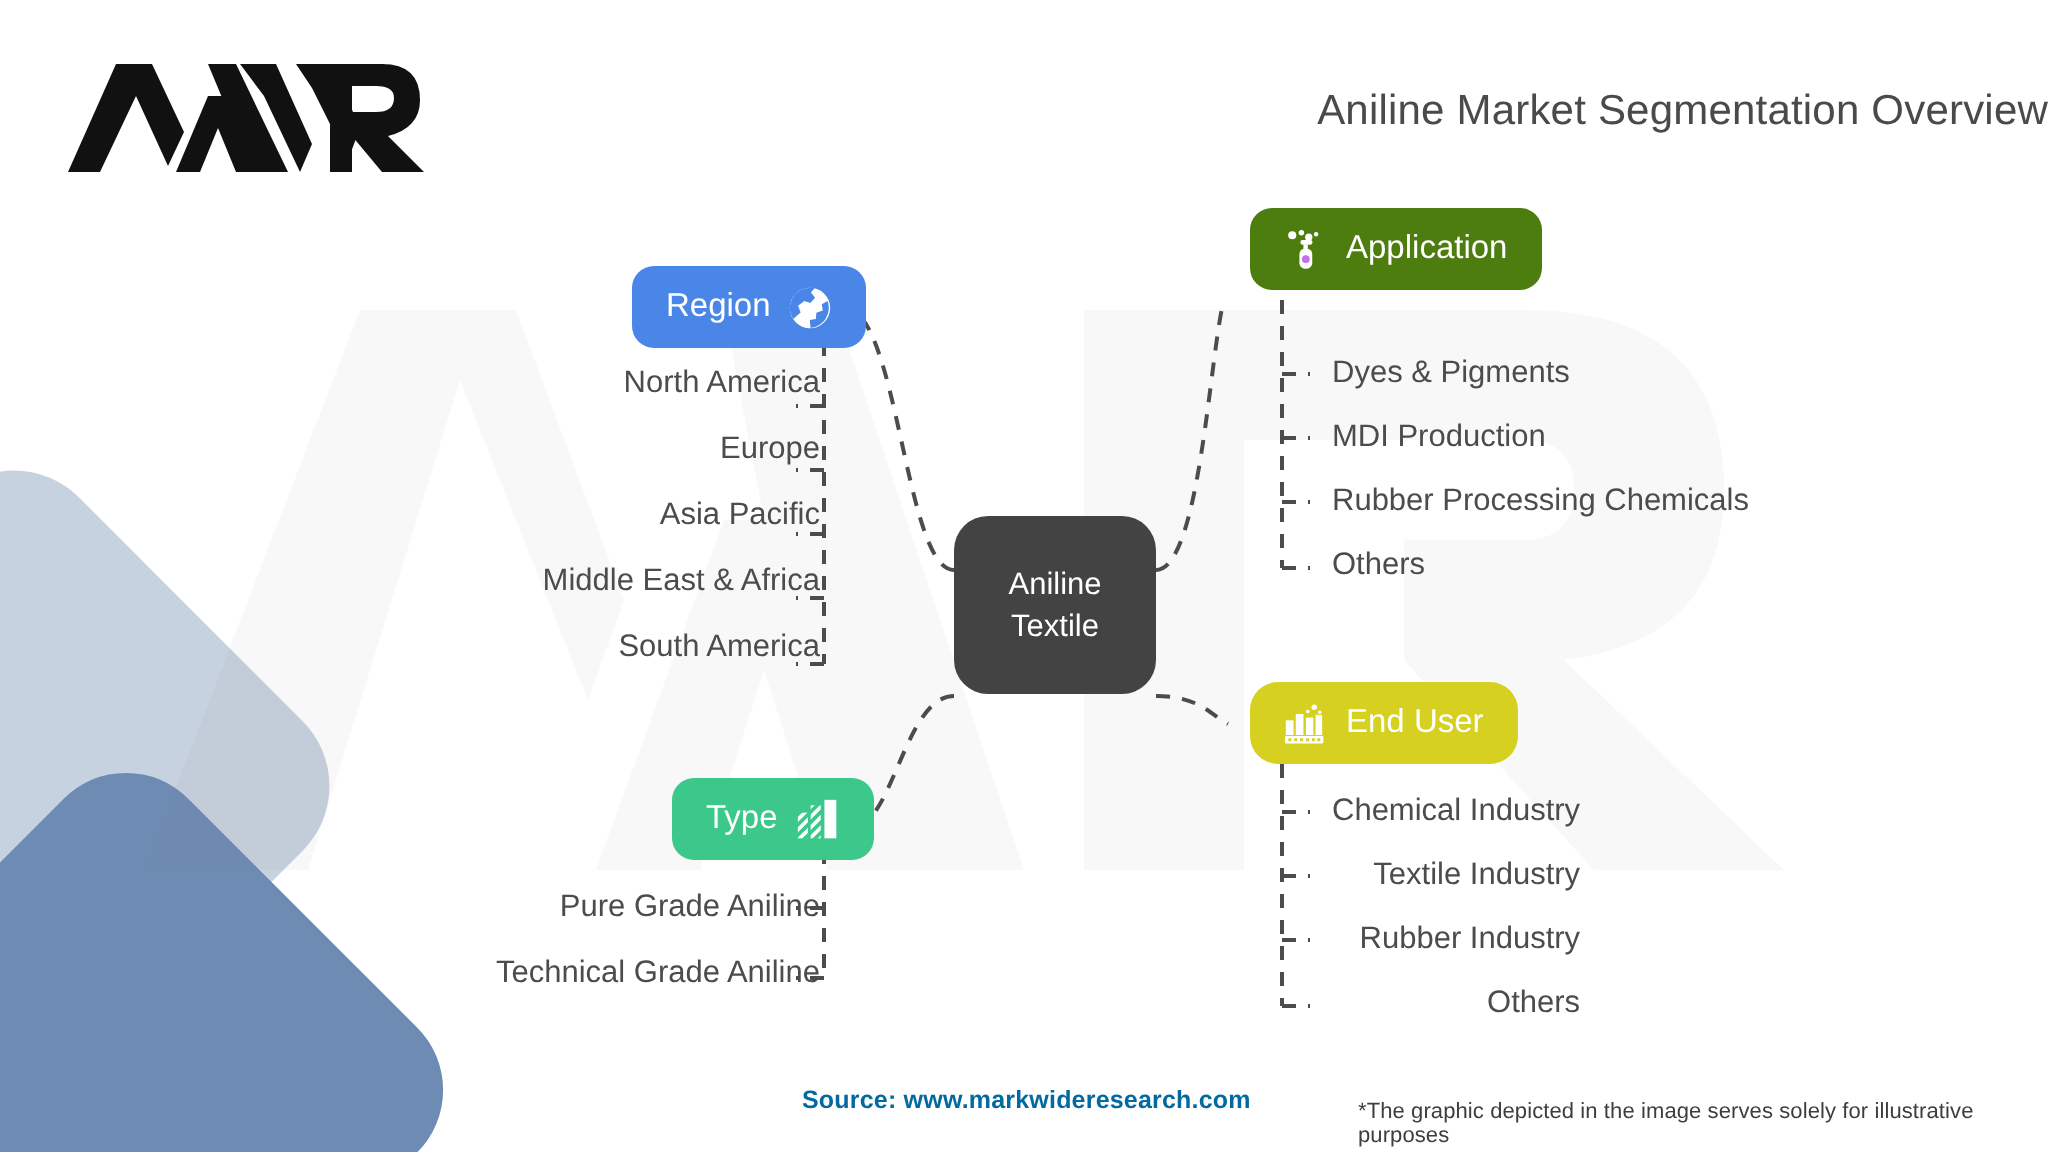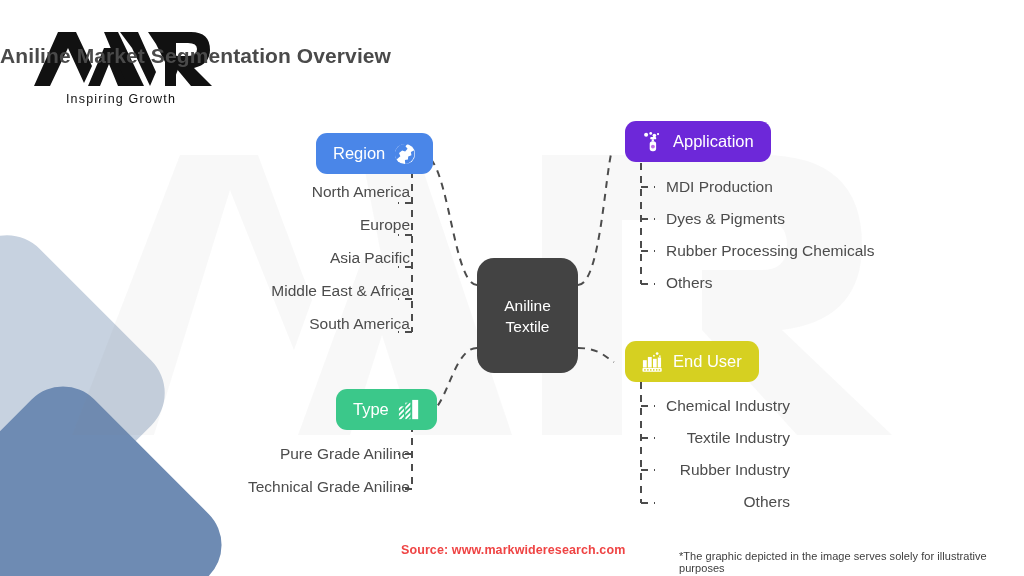--- a/index.html
+++ b/index.html
@@ -39,51 +39,51 @@
     text-align:center;letter-spacing:.2px;margin-top:1px;
   }
   .logo-tag{
     font-size:12.5px;color:#111;text-align:center;
     letter-spacing:1.2px;margin-top:2px;
   }
 
   
   .title{
     position:absolute;left:0;top:44px;width:1024px;
-    text-align:left;
-    font-size:21px;font-weight:bold;color:#4a4a4a;
+    text-align:right;
+    font-size:21px;font-weight:normal;color:#4a4a4a;
     letter-spacing:.1px;
   }
 
   
   .center-node{
     position:absolute;left:477px;top:258px;
-    width:101px;height:115px;
+    width:101px;height:89px;
     background:#434343;border-radius:17px;
     color:#fff;font-size:15.5px;line-height:21px;
     display:flex;align-items:center;justify-content:center;
     text-align:center;
     z-index:4;
   }
 
   
   .pill{
     position:absolute;
     display:flex;align-items:center;gap:9px;
     height:41px;padding:0 17px;
     border-radius:11px;
     color:#fff;font-size:16.5px;
     white-space:nowrap;
     z-index:4;
   }
   .pill .ico{display:flex;align-items:center;}
   #pill-region{left:316px;top:133px;background:#4a86e8;}
-  #pill-application{left:625px;top:121px;background:#6d28d9;justify-content:flex-end;}
+  #pill-application{left:625px;top:104px;background:#4d7c0f;justify-content:flex-end;}
   #pill-type{left:336px;top:389px;background:#3bc88a;}
-  #pill-enduser{left:625px;top:341px;background:#d6d021;}
+  #pill-enduser{left:625px;top:341px;background:#d6d021;border-radius:14px;}
 
   
   .leaf-list{position:absolute;z-index:3;}
   .leaf{
     font-size:15.5px;color:#4c4c4c;white-space:nowrap;
     line-height:1;
   }
   .leaf-list.right-aligned .leaf{text-align:right;}
 
   #list-region{right:614px;top:184px;}
@@ -94,21 +94,21 @@
   #list-application .leaf{margin-bottom:16.5px;}
   #list-enduser{left:666px;top:398px;text-align:right;}
   #list-enduser .leaf{margin-bottom:16.5px;}
 
   
   #connectors{position:absolute;left:0;top:0;width:1024px;height:576px;z-index:2;}
 
   
   .source{
     position:absolute;left:401px;top:543px;
-    font-size:12.5px;font-weight:bold;color:#ef4444;
+    font-size:12.5px;font-weight:bold;color:#0369a1;
     letter-spacing:.1px;
   }
   .disclaimer{
     position:absolute;left:679px;top:550px;
     font-size:11px;color:#3d3d3d;
     letter-spacing:.05px;
   }
 </style>
 </head>
 <body>
@@ -132,21 +132,20 @@
     <svg class="logo-mark" width="186" height="62" viewBox="0 0 186 62">
       <g fill="#111111">
         <path d="M6,58 L30,4 L48,4 L64,38 L56,55 L40,20 L22,58 Z"></path>
         <path d="M60,58 L76,20 L86,20 L102,58 L90,58 L81,36 L72,58 Z"></path>
         <path d="M76,4 L90,4 L116,58 L100,58 L86,28 Z"></path>
         <path d="M92,4 L110,4 L128,44 L122,58 L104,20 Z"></path>
         <path d="M120,4 L138,4 L152,36 L146,52 L128,16 Z"></path>
         <path d="M137,58 L137,4 L163,4 Q182,4 182,22 Q182,36 166,40 L184,58 L163,58 L148,40 L148,28 L160,28 Q169,28 169,21 Q169,15 160,15 L148,15 L148,58 Z"></path>
       </g>
     </svg>
-    <div class="logo-tag">Inspiring Growth</div>
   </div>
 
   <div class="title">Aniline Market Segmentation Overview</div>
 
   <svg id="connectors" viewBox="0 0 1024 576">
     <g fill="none" stroke="#4c4c4c" stroke-width="2" stroke-dasharray="7 6" stroke-linecap="butt">
 
       <path d="M477,285 C455,285 450,180 430,158"></path>
 
       <path d="M578,285 C600,285 605,175 612,150"></path>
@@ -261,22 +260,22 @@
     <div class="leaf">Middle East &amp; Africa</div>
     <div class="leaf">South America</div>
   </div>
 
   <div class="leaf-list right-aligned" id="list-type">
     <div class="leaf">Pure Grade Aniline</div>
     <div class="leaf">Technical Grade Aniline</div>
   </div>
 
   <div class="leaf-list" id="list-application">
+    <div class="leaf">Dyes &amp; Pigments</div>
     <div class="leaf">MDI Production</div>
-    <div class="leaf">Dyes &amp; Pigments</div>
     <div class="leaf">Rubber Processing Chemicals</div>
     <div class="leaf">Others</div>
   </div>
 
   <div class="leaf-list" id="list-enduser">
     <div class="leaf">Chemical Industry</div>
     <div class="leaf">Textile Industry</div>
     <div class="leaf">Rubber Industry</div>
     <div class="leaf">Others</div>
   </div>

